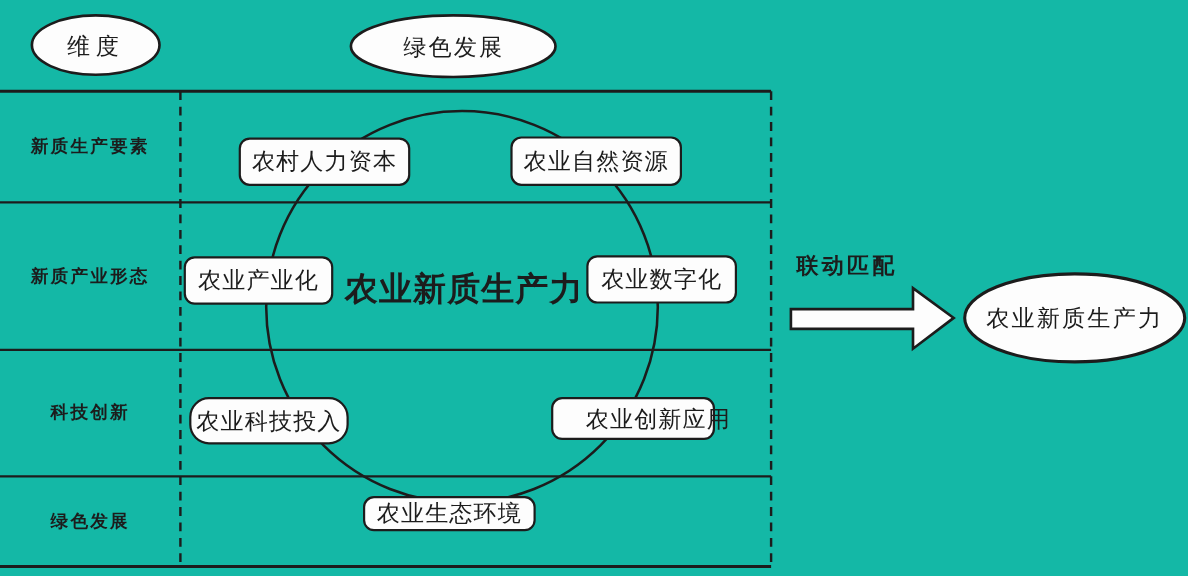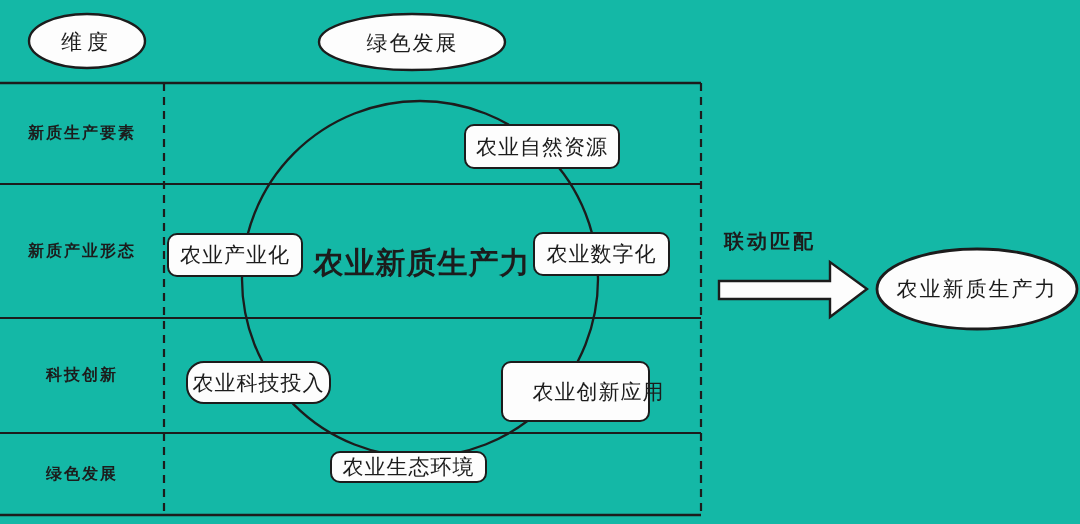--- a/index.html
+++ b/index.html
@@ -96,22 +96,22 @@
   
   .row-1 { top: 83px;  height: 101px; }
   .row-2 { top: 184px; height: 134px; text-align: right; }
   .row-3 { top: 318px; height: 115px; }
   .row-4 { top: 433px; height: 82px;  }
   
   .fbox-human     { left: 217px; top: 125px; width: 156px; height: 44px; }
   .fbox-natural   { left: 464px; top: 124px; width: 156px; height: 45px; }
   .fbox-industry  { left: 167px; top: 233px; width: 136px; height: 44px; }
   .fbox-digital   { left: 533px; top: 232px; width: 137px; height: 44px; }
-  .fbox-techinv   { left: 186px; top: 361px; width: 145px; height: 43px; border-radius: 18px; }
-  .fbox-innovapp  { left: 501px; top: 361px; width: 149px; height: 61px; padding-left: 46px; }
+  .fbox-techinv   { left: 172px; top: 361px; width: 145px; height: 43px; border-radius: 18px; }
+  .fbox-innovapp  { left: 501px; top: 361px; width: 149px; height: 39px; padding-left: 46px; }
   .fbox-ecology   { left: 330px; top: 451px; width: 157px; height: 32px; }
 </style>
 </head>
 <body>
 
 <div class="canvas">
 
   <svg class="layer" viewBox="0 0 1080 524">
 
     <circle cx="420" cy="279" r="178" fill="none" stroke="#1c1c1c" stroke-width="2.3"></circle>
@@ -135,20 +135,21 @@
   <div class="oval-text oval-dimension">维度</div>
   <div class="oval-text oval-factors">绿色发展</div>
 
   <div class="row-label row-1">新质生产要素</div>
   <div class="row-label row-2">新质产业形态</div>
   <div class="row-label row-3">科技创新</div>
   <div class="row-label row-4">绿色发展</div>
 
   <div class="center-title">农业新质生产力</div>
 
+  <div class="fbox fbox-human">农村人力资本</div>
   <div class="fbox fbox-natural">农业自然资源</div>
   <div class="fbox fbox-industry">农业产业化</div>
   <div class="fbox fbox-digital">农业数字化</div>
   <div class="fbox fbox-techinv">农业科技投入</div>
   <div class="fbox fbox-innovapp">农业创新应用</div>
   <div class="fbox fbox-ecology">农业生态环境</div>
 
   <div class="arrow-label">联动匹配</div>
   <div class="oval-text oval-result">农业新质生产力</div>
 

